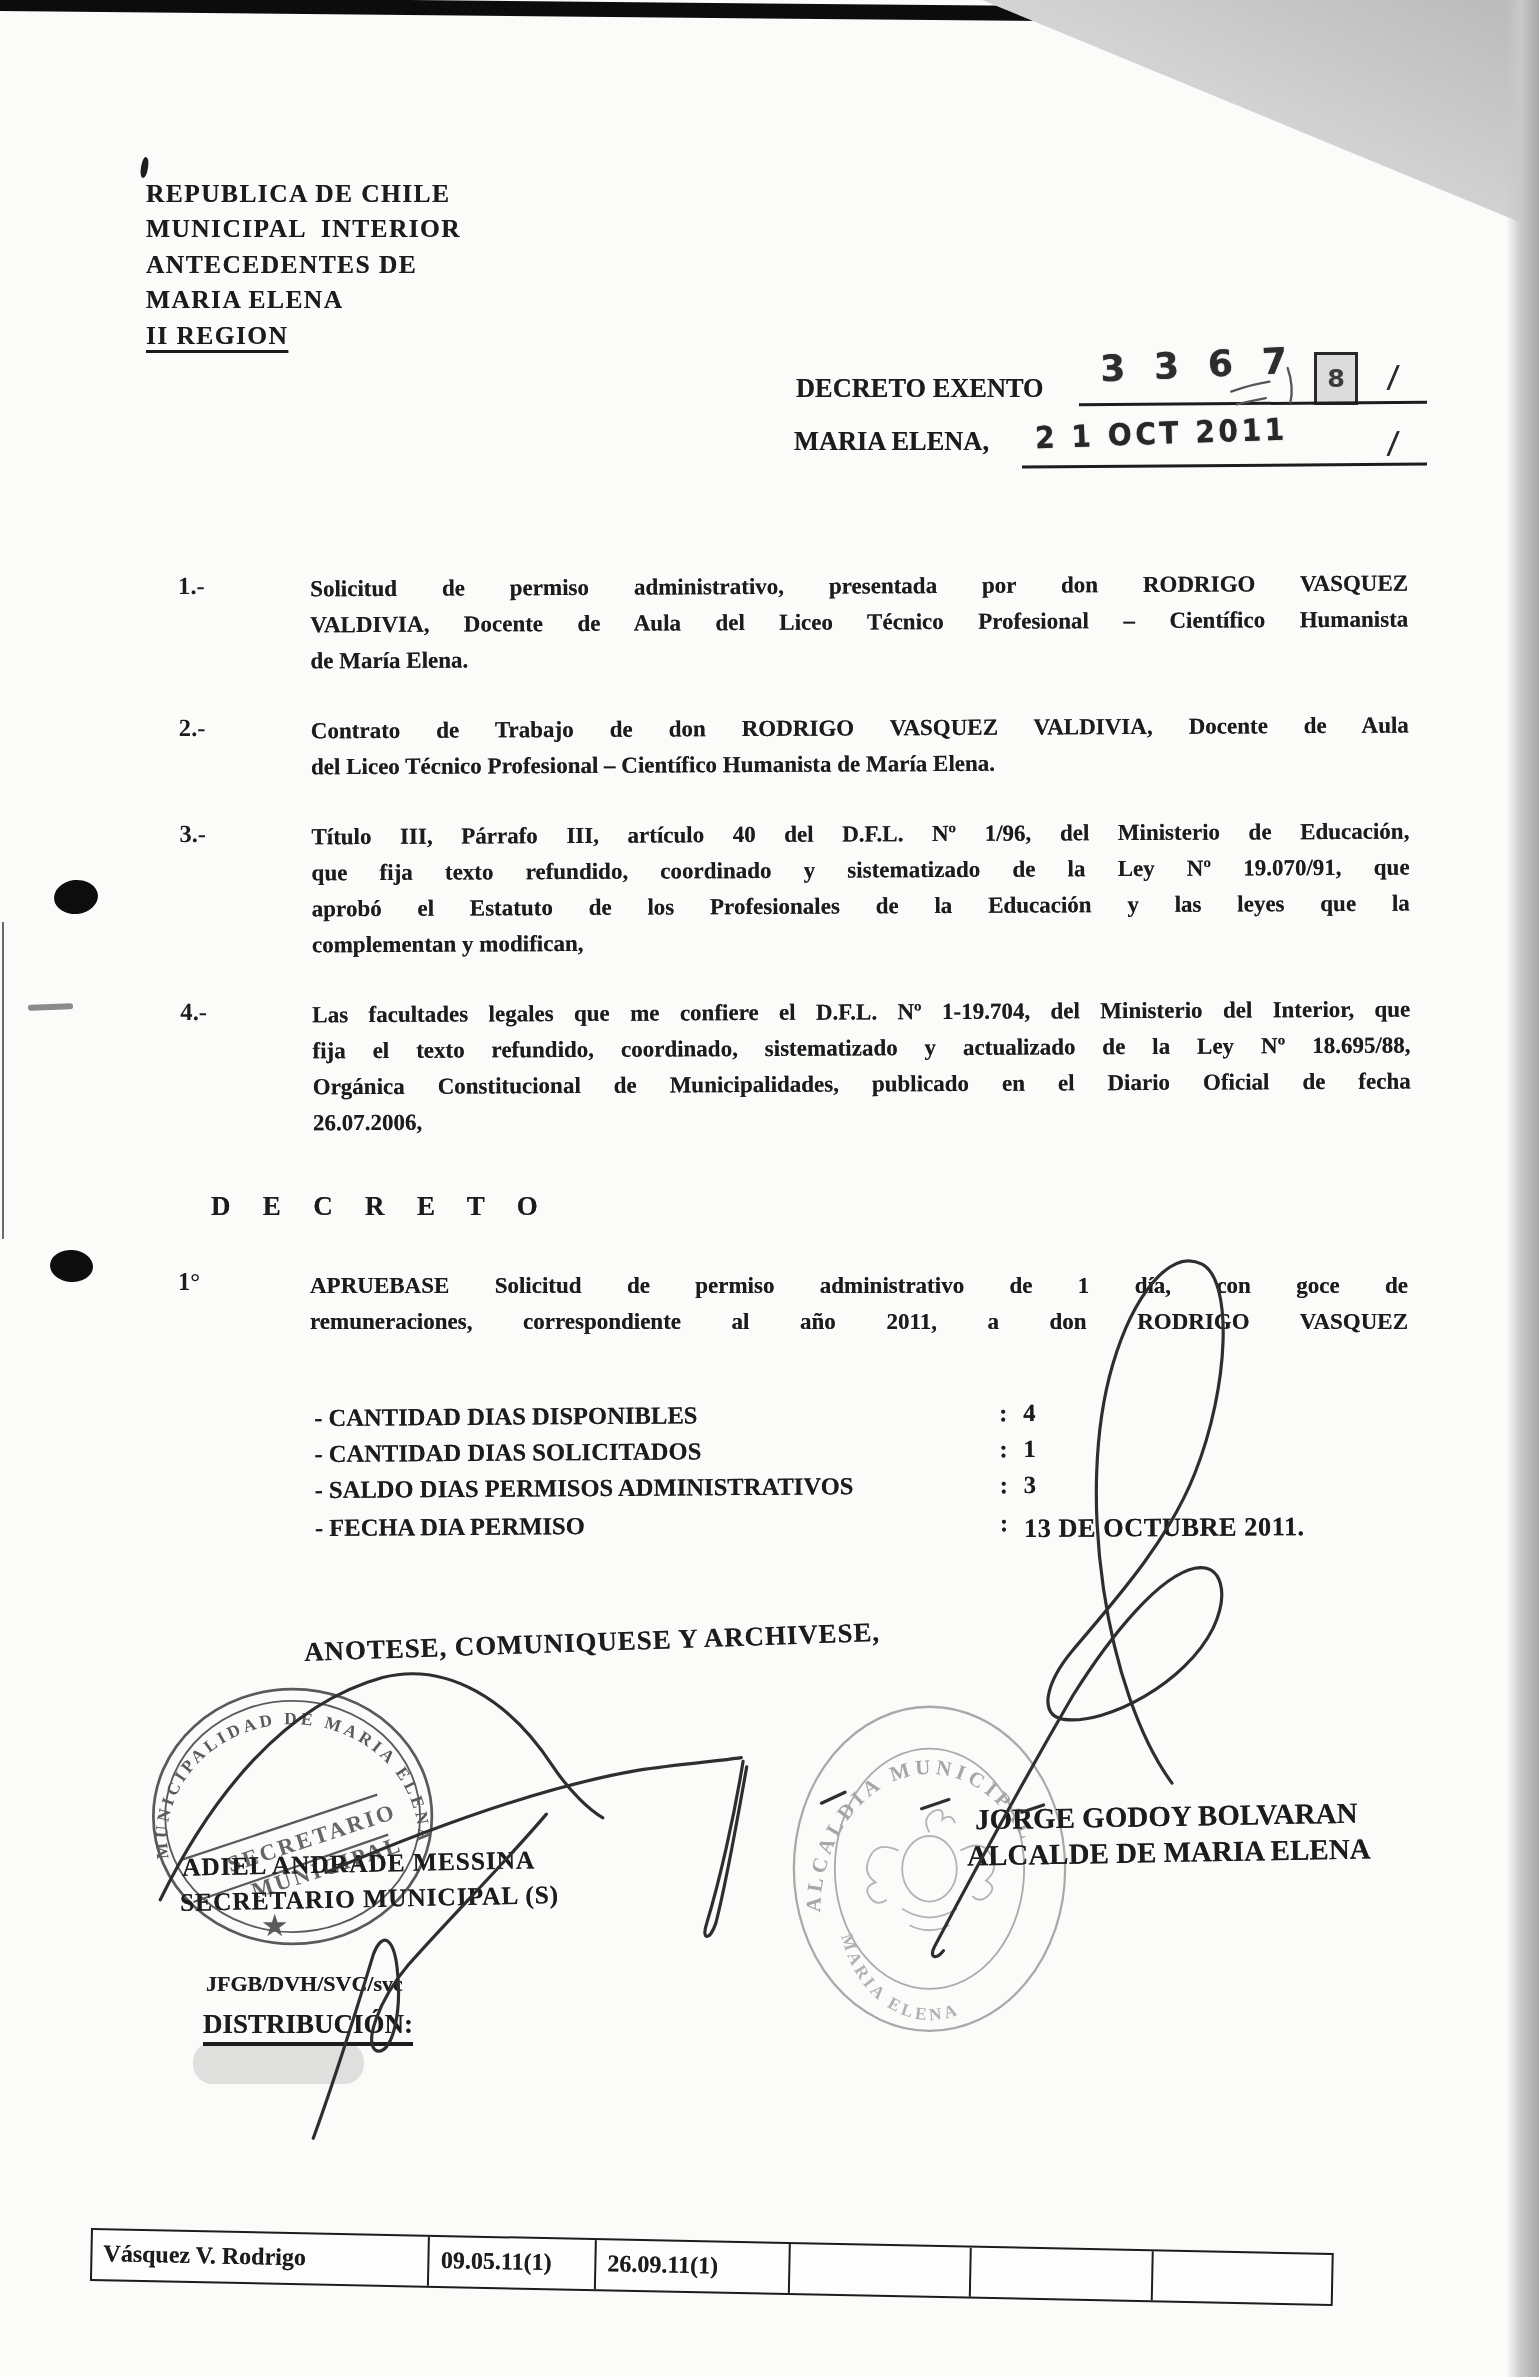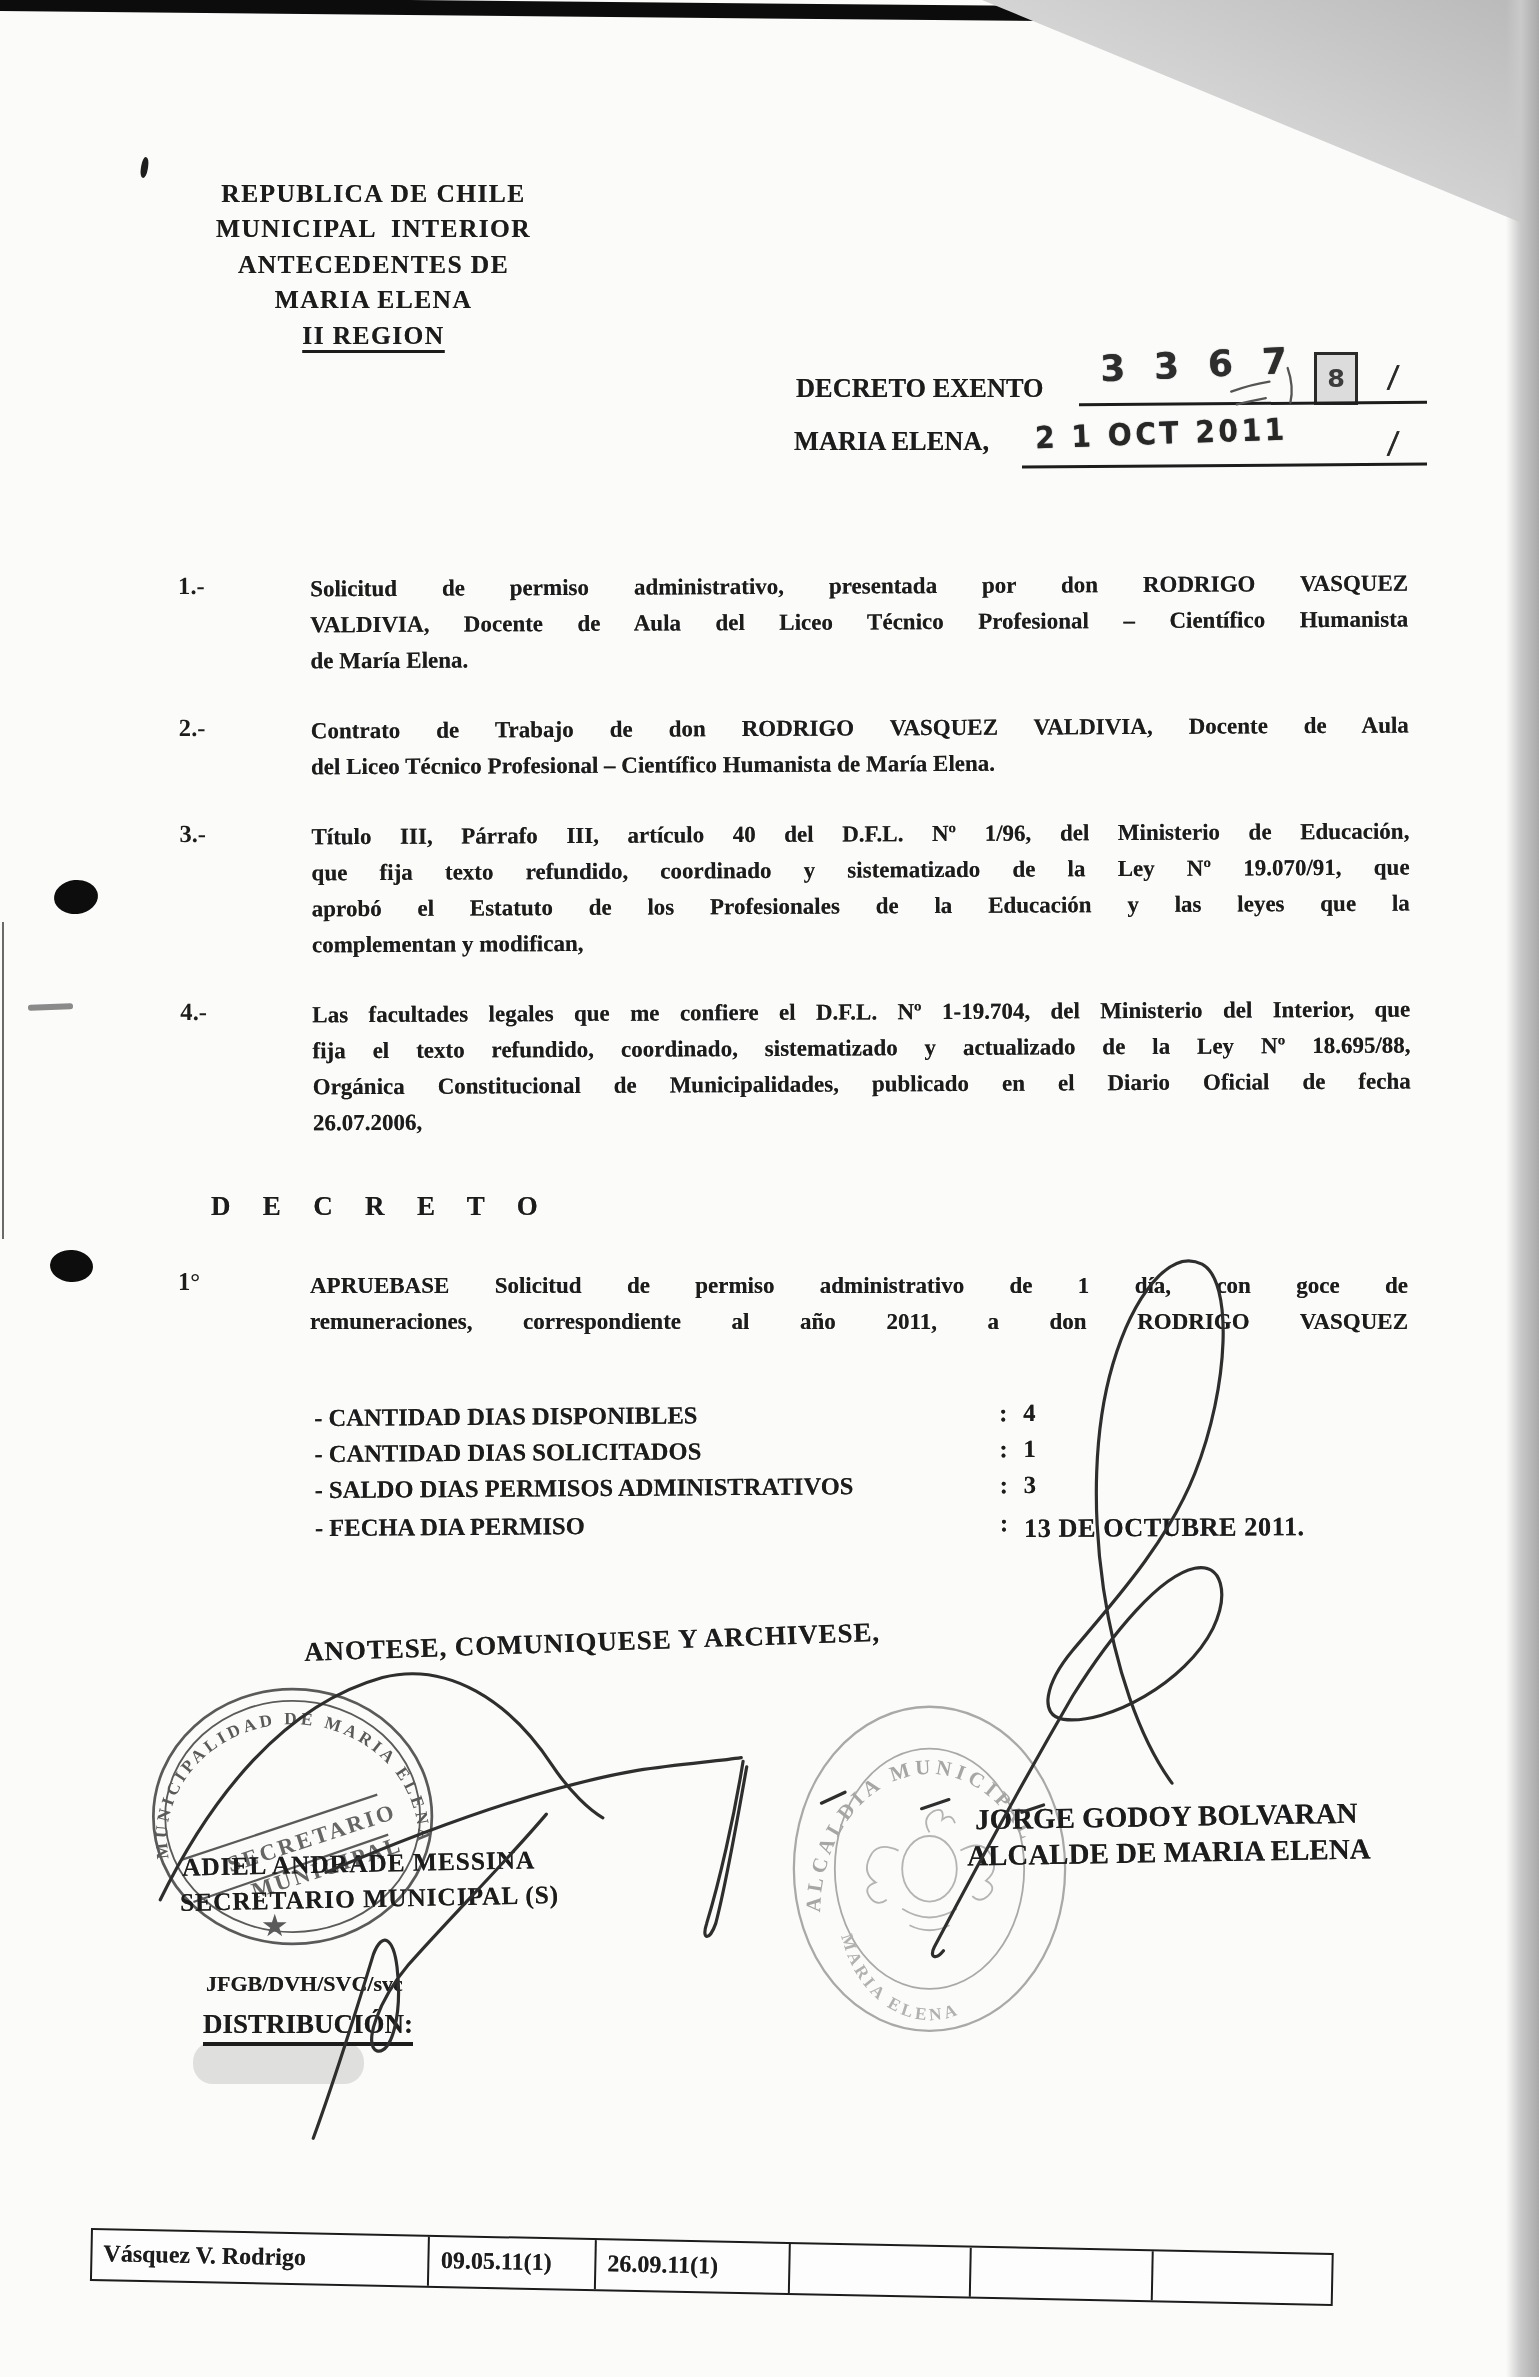--- a/index.html
+++ b/index.html
@@ -15,21 +15,21 @@
   .edge-right{position:absolute;right:0;top:0;width:33px;height:100%;
               background:linear-gradient(to left,#a9a9a9,#c9c9c9 55%,rgba(250,250,250,0));}
   .hole{position:absolute;background:#0d0d0d;border-radius:50%;}
   .hole1{left:54px;top:880px;width:44px;height:34px;transform:rotate(-6deg);}
   .hole2{left:50px;top:1250px;width:43px;height:32px;transform:rotate(4deg);}
   .edge-line{position:absolute;left:1.8px;top:922px;width:2.7px;height:317px;background:#6a6a6a;}
   .speck1{position:absolute;left:141px;top:157px;width:7.3px;height:21px;background:#1e1e1e;border-radius:45%;transform:rotate(9deg);}
   .dash-left{position:absolute;left:28px;top:1004px;width:45px;height:5.5px;background:#8a8a8a;border-radius:2.7px;transform:rotate(-2deg);}
   .smudge{position:absolute;left:193px;top:2042px;width:171px;height:42px;background:#d9d9d9;border-radius:20px;opacity:.85;}
   
-  .hdr-line{position:absolute;left:146px;width:455px;text-align:center;font-size:25.5px;letter-spacing:1.4px;white-space:pre;text-shadow:0 0 0.6px rgba(25,25,25,.65);}
+  .hdr-line{position:absolute;left:146px;width:455px;text-align:left;font-size:25.5px;letter-spacing:1.4px;white-space:pre;text-shadow:0 0 0.6px rgba(25,25,25,.65);}
   .hdr-underline{text-decoration:underline;text-decoration-thickness:2.7px;text-underline-offset:5.5px;}
   
   .dec-label{left:796px;top:361px;font-size:26.4px;margin-top:12px;}
   .dec-number{left:1100px;top:344px;font-size:36px;font-family:"DejaVu Sans",sans-serif;letter-spacing:8.2px;color:#2d2d2d;
               transform:rotate(-2.5deg);text-shadow:0 0 1.1px rgba(40,40,40,.8);}
   .stamp-box{position:absolute;left:1314px;top:352px;width:38px;height:47px;border:3.6px solid #2a2a2a;background:#dcdcdc;
              font-size:25.5px;text-align:center;line-height:46px;color:#3c3c3c;font-family:"DejaVu Sans",sans-serif;}
   .slash{font-size:38px;transform:rotate(4deg);color:#2a2a2a;}
   .u-line{position:absolute;height:2.7px;background:#1d1d1d;transform:rotate(-.4deg);}
   .date-label{left:794px;top:426px;font-size:26.4px;}

